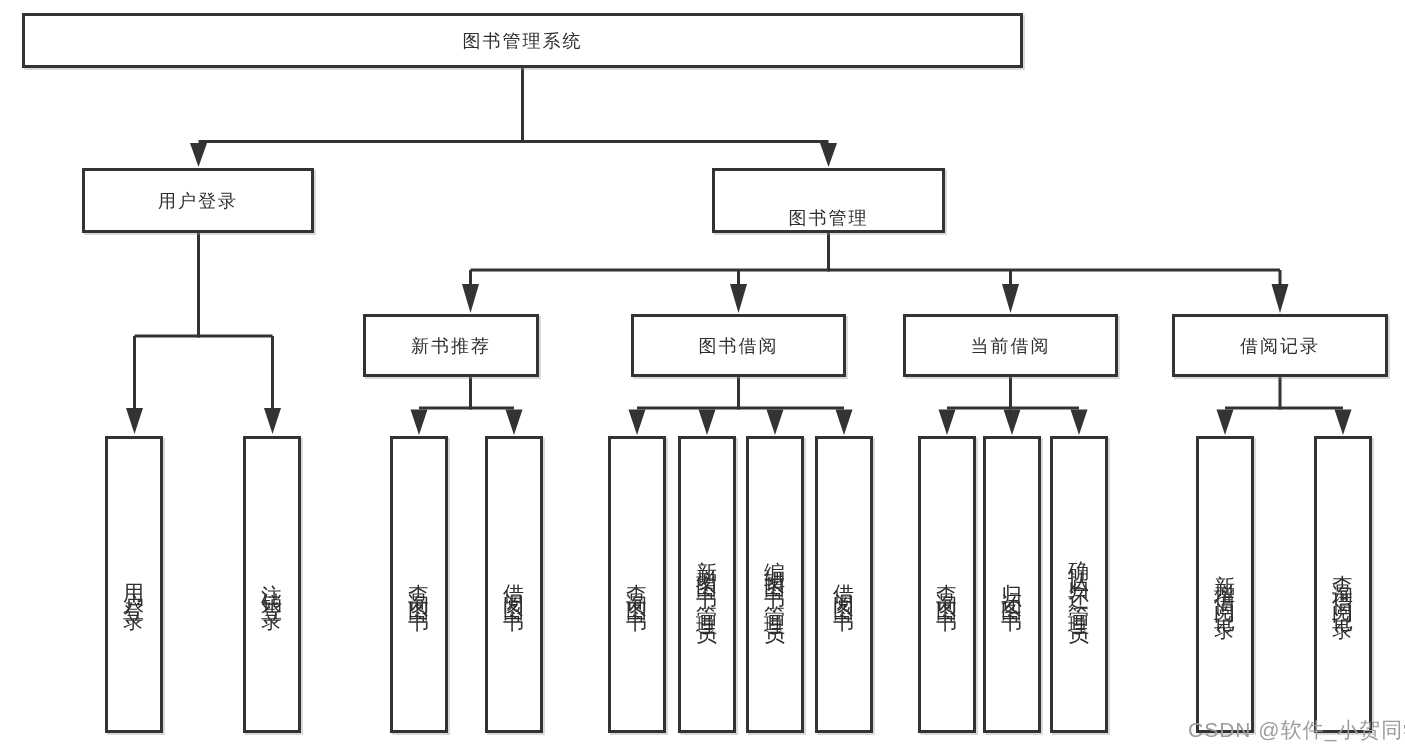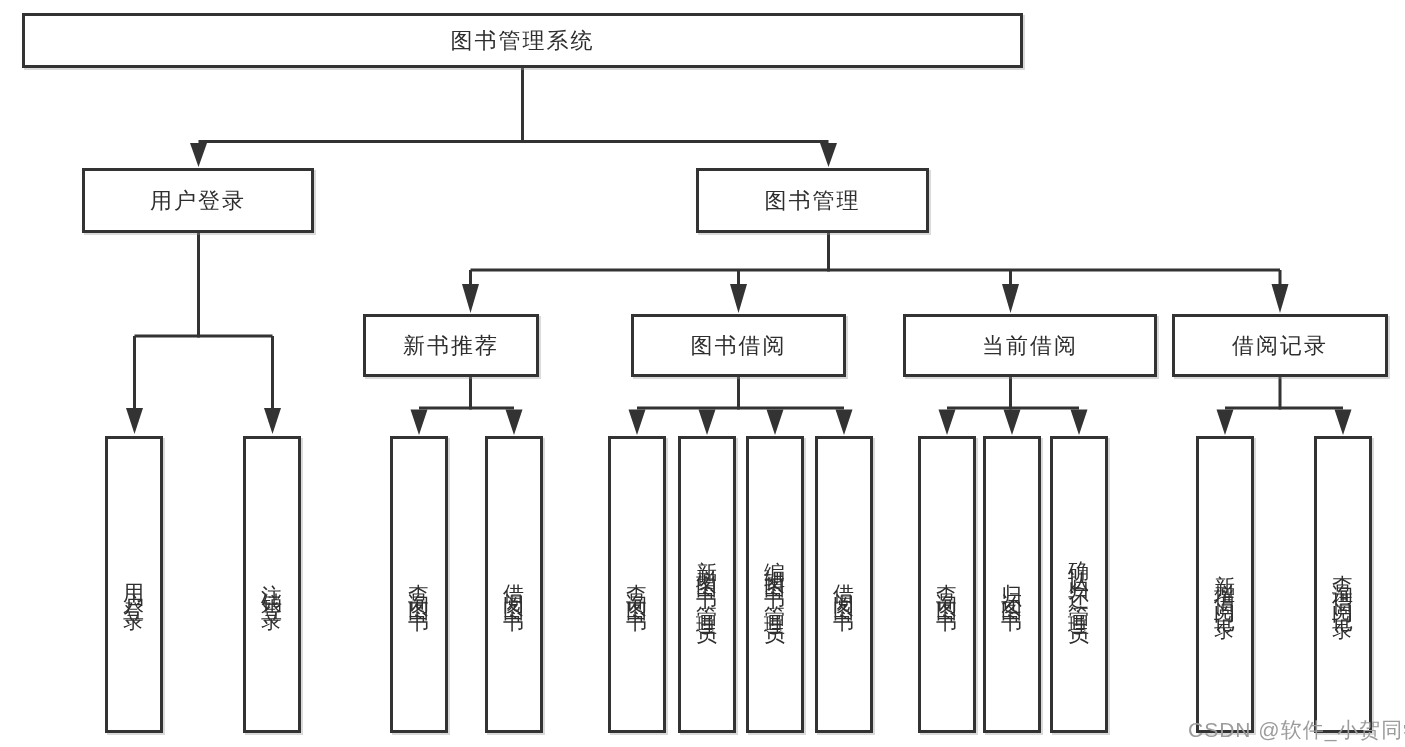--- a/index.html
+++ b/index.html
@@ -21,33 +21,33 @@
   .wires{position:absolute;left:0;top:0;width:1405px;height:747px;}
   .box{
     position:absolute;
     box-sizing:border-box;
     background:var(--box-bg);
     border:3px solid var(--stroke);
     display:flex;align-items:center;justify-content:center;
     box-shadow:2px 2px 0 rgba(150,150,150,0.35);
   }
   .hlabel{
-    font-size:22px;
+    font-size:18px;
     letter-spacing:2px;
     color:var(--text);
     white-space:nowrap;
   }
   .root{left:22px;top:13px;width:1001px;height:55px;}
   .l2{top:168px;height:65px;}
   .l2.user-login{left:82px;width:232px;}
-  .l2.book-management{left:696px;width:233px;}
+  .l2.book-management{left:712px;width:233px;align-items:flex-end;}
   .l3{top:314px;height:63px;}
   .l3.new-book{left:363px;width:176px;}
   .l3.borrow{left:631px;width:215px;}
-  .l3.current{left:903px;width:254px;}
+  .l3.current{left:903px;width:215px;}
   .l3.records{left:1172px;width:216px;}
   .leaf{top:436px;height:297px;width:58px;}
   .vtext{
     writing-mode:vertical-rl;
     text-orientation:mixed;
     font-size:21px;
     letter-spacing:9px;
     color:var(--text);
     line-height:1;
     white-space:nowrap;

